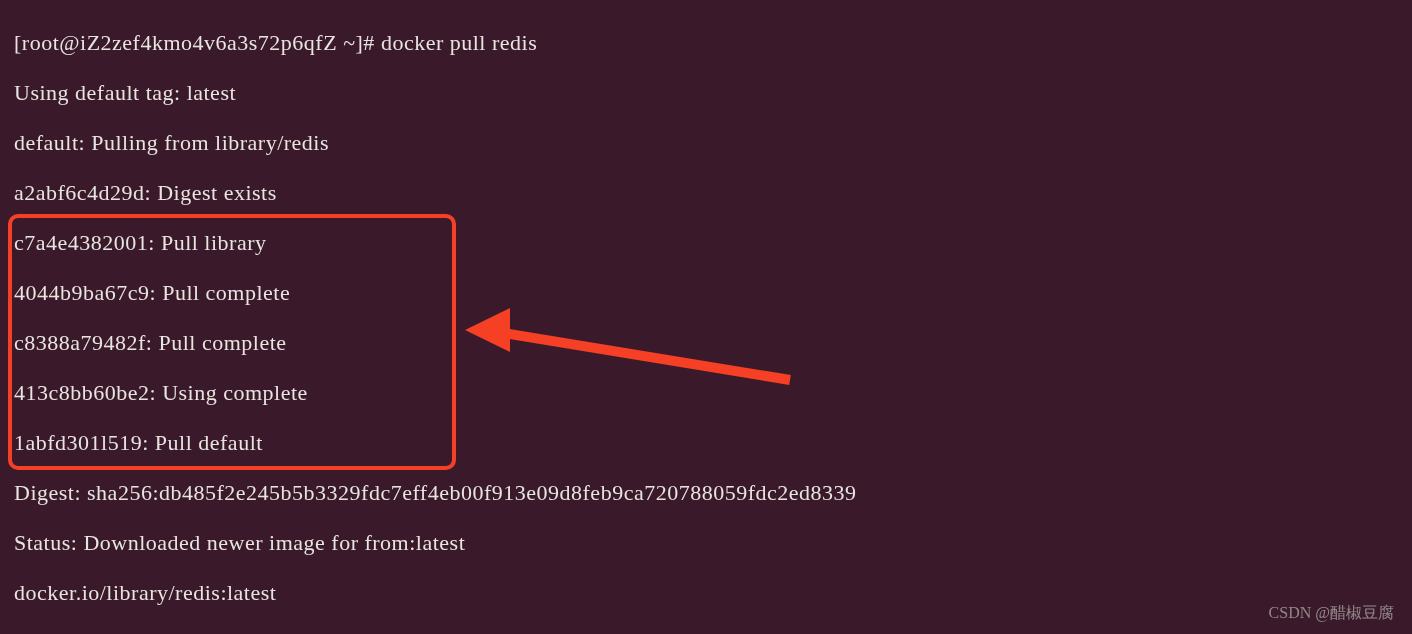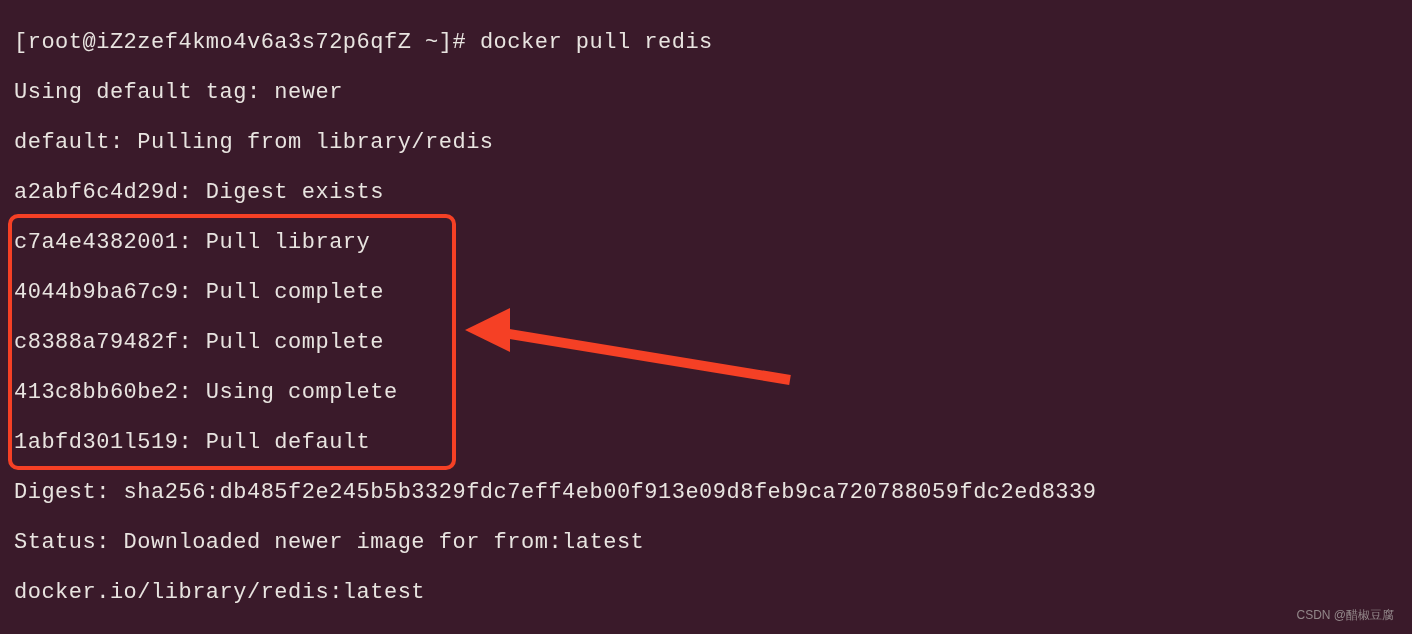--- a/index.html
+++ b/index.html
@@ -15,20 +15,21 @@
       font-size: 22px;
       color: #e8e4e0;
       padding: 18px 14px;
       position: relative;
       overflow: hidden;
     }
     .line {
       line-height: 50px;
       white-space: pre;
       letter-spacing: 0.5px;
+      font-family: Liberation Serif, serif;
     }
     .highlight-box {
       position: absolute;
       left: 8px;
       top: 214px;
       width: 448px;
       height: 256px;
       border: 4px solid #f54025;
       border-radius: 10px;
       pointer-events: none;
@@ -37,30 +38,30 @@
       position: absolute;
       left: 460px;
       top: 300px;
       pointer-events: none;
     }
     .watermark {
       position: absolute;
       right: 18px;
       bottom: 10px;
       color: #b8b5b2;
-      font-size: 12px;
+      font-size: 16px;
       opacity: 0.7;
-      font-family: Liberation Sans, sans-serif;
+      font-family: Liberation Serif, serif;
     }
   </style>
 </head>
 <body>
 
 <div class="line"><span>[root@iZ2zef4kmo4v6a3s72p6qfZ ~]# </span><span>docker pull redis</span></div>
-<div class="line">Using default tag: newer</div>
+<div class="line">Using default tag: latest</div>
 <div class="line">default: Pulling from library/redis</div>
 <div class="line">a2abf6c4d29d: Digest exists</div>
 <div class="line">c7a4e4382001: Pull library</div>
 <div class="line">4044b9ba67c9: Pull complete</div>
 <div class="line">c8388a79482f: Pull complete</div>
 <div class="line">413c8bb60be2: Using complete</div>
 <div class="line">1abfd301l519: Pull default</div>
 <div class="line">Digest: sha256:db485f2e245b5b3329fdc7eff4eb00f913e09d8feb9ca720788059fdc2ed8339</div>
 <div class="line">Status: Downloaded newer image for from:latest</div>
 <div class="line">docker.io/library/redis:latest</div>

